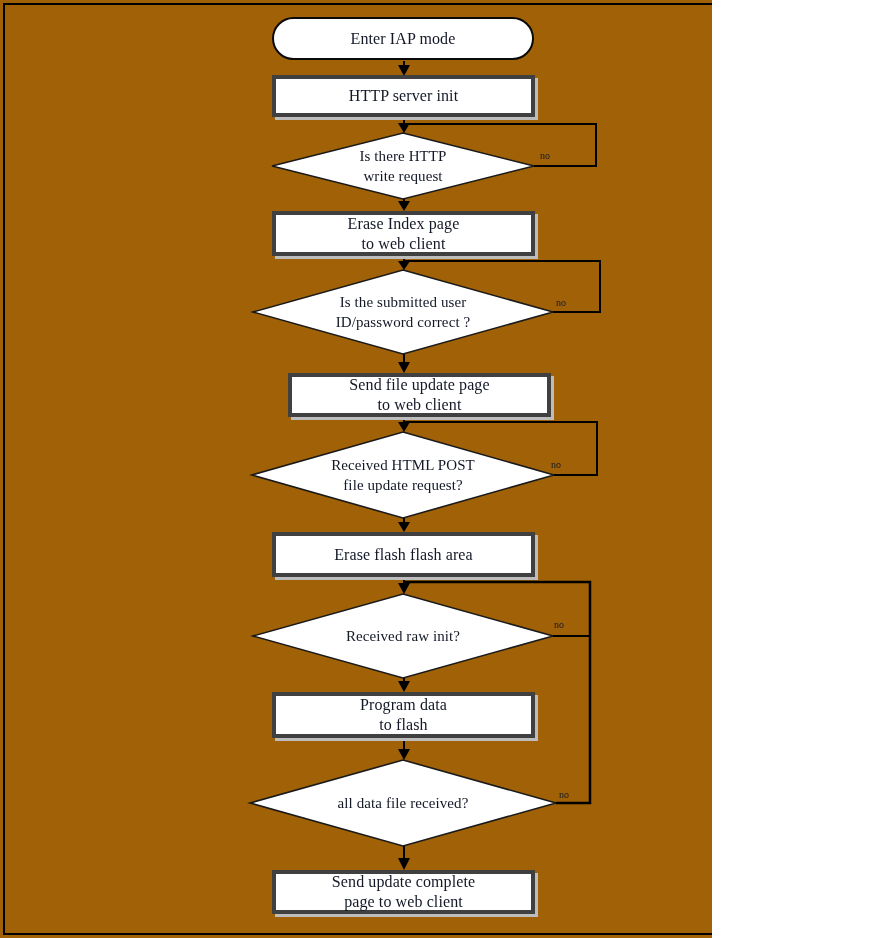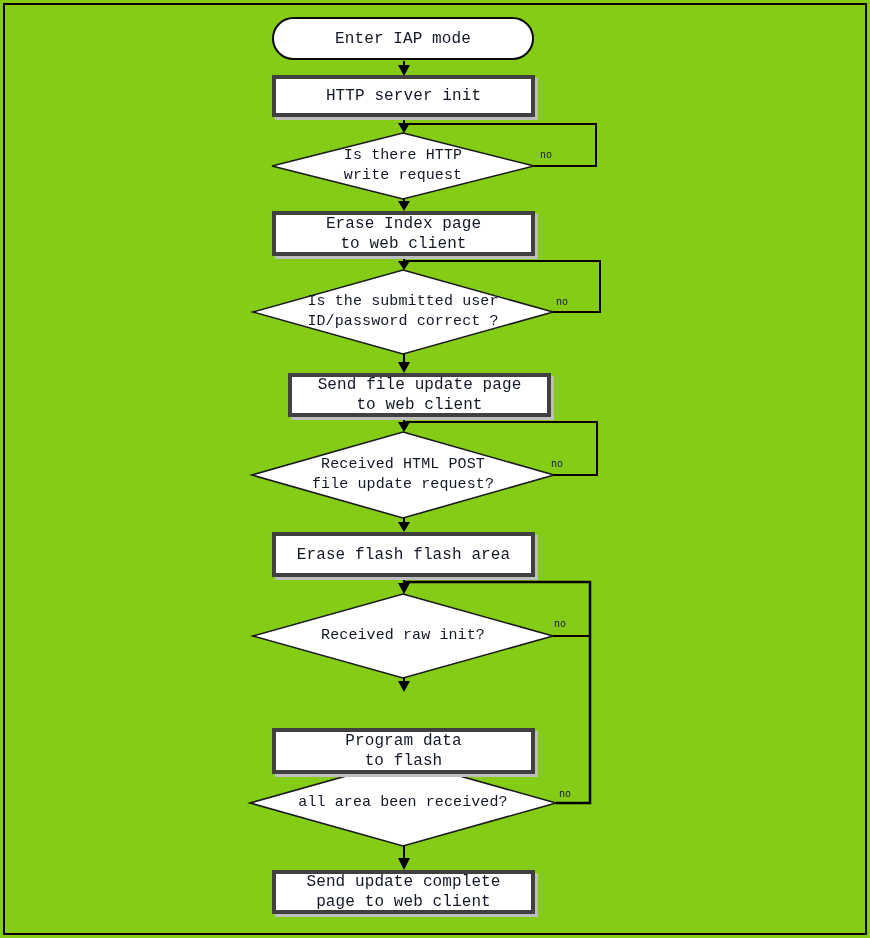--- a/index.html
+++ b/index.html
@@ -1,21 +1,21 @@
 <!DOCTYPE html>
 <html><head>
 <meta charset="utf-8">
 <style>
   html, body { margin: 0; padding: 0; background: #ffffff; }
   .canvas {
     position: relative;
-    width: 870px;
+    width: 712px;
     height: 938px;
-    background: #84cc16;
-    font-family: Liberation Mono, monospace;
+    background: #a16207;
+    font-family: Liberation Serif, serif;
     color: #131827;
     overflow: hidden;
   }
   .frame {
     position: absolute;
     left: 3px; top: 3px;
     width: 860px; height: 928px;
     border: 2px solid #000000;
   }
   svg.layer {
@@ -153,38 +153,38 @@
   <div class="node process" style="left:272px;top:75px;width:263px;height:42px">HTTP server init</div>
 
   <div class="node process" style="left:272px;top:211px;width:263px;height:45px">Erase Index page
 to web client</div>
 
   <div class="node process" style="left:288px;top:373px;width:263px;height:44px">Send file update page
 to web client</div>
 
   <div class="node process" style="left:272px;top:532px;width:263px;height:45px">Erase flash flash area</div>
 
-  <div class="node process" style="left:272px;top:728px;width:263px;height:46px">Program data
+  <div class="node process" style="left:272px;top:692px;width:263px;height:46px">Program data
 to flash</div>
 
   <div class="node process" style="left:272px;top:870px;width:263px;height:44px">Send update complete
 page to web client</div>
 
   <div class="dlabel" style="left:273px;top:146px">Is there HTTP
 write request</div>
 
   <div class="dlabel" style="left:273px;top:292px">Is the submitted user
 ID/password correct ?</div>
 
   <div class="dlabel" style="left:273px;top:455px">Received HTML POST
 file update request?</div>
 
   <div class="dlabel" style="left:273px;top:626px">Received raw init?</div>
 
-  <div class="dlabel" style="left:273px;top:793px">all area been received?</div>
+  <div class="dlabel" style="left:273px;top:793px">all data file received?</div>
 
   <span class="no-label" style="left:540px;top:147px">no</span>
 
   <span class="no-label" style="left:556px;top:294px">no</span>
 
   <span class="no-label" style="left:551px;top:456px">no</span>
 
   <span class="no-label" style="left:554px;top:616px">no</span>
 
   <span class="no-label" style="left:559px;top:786px">no</span>

